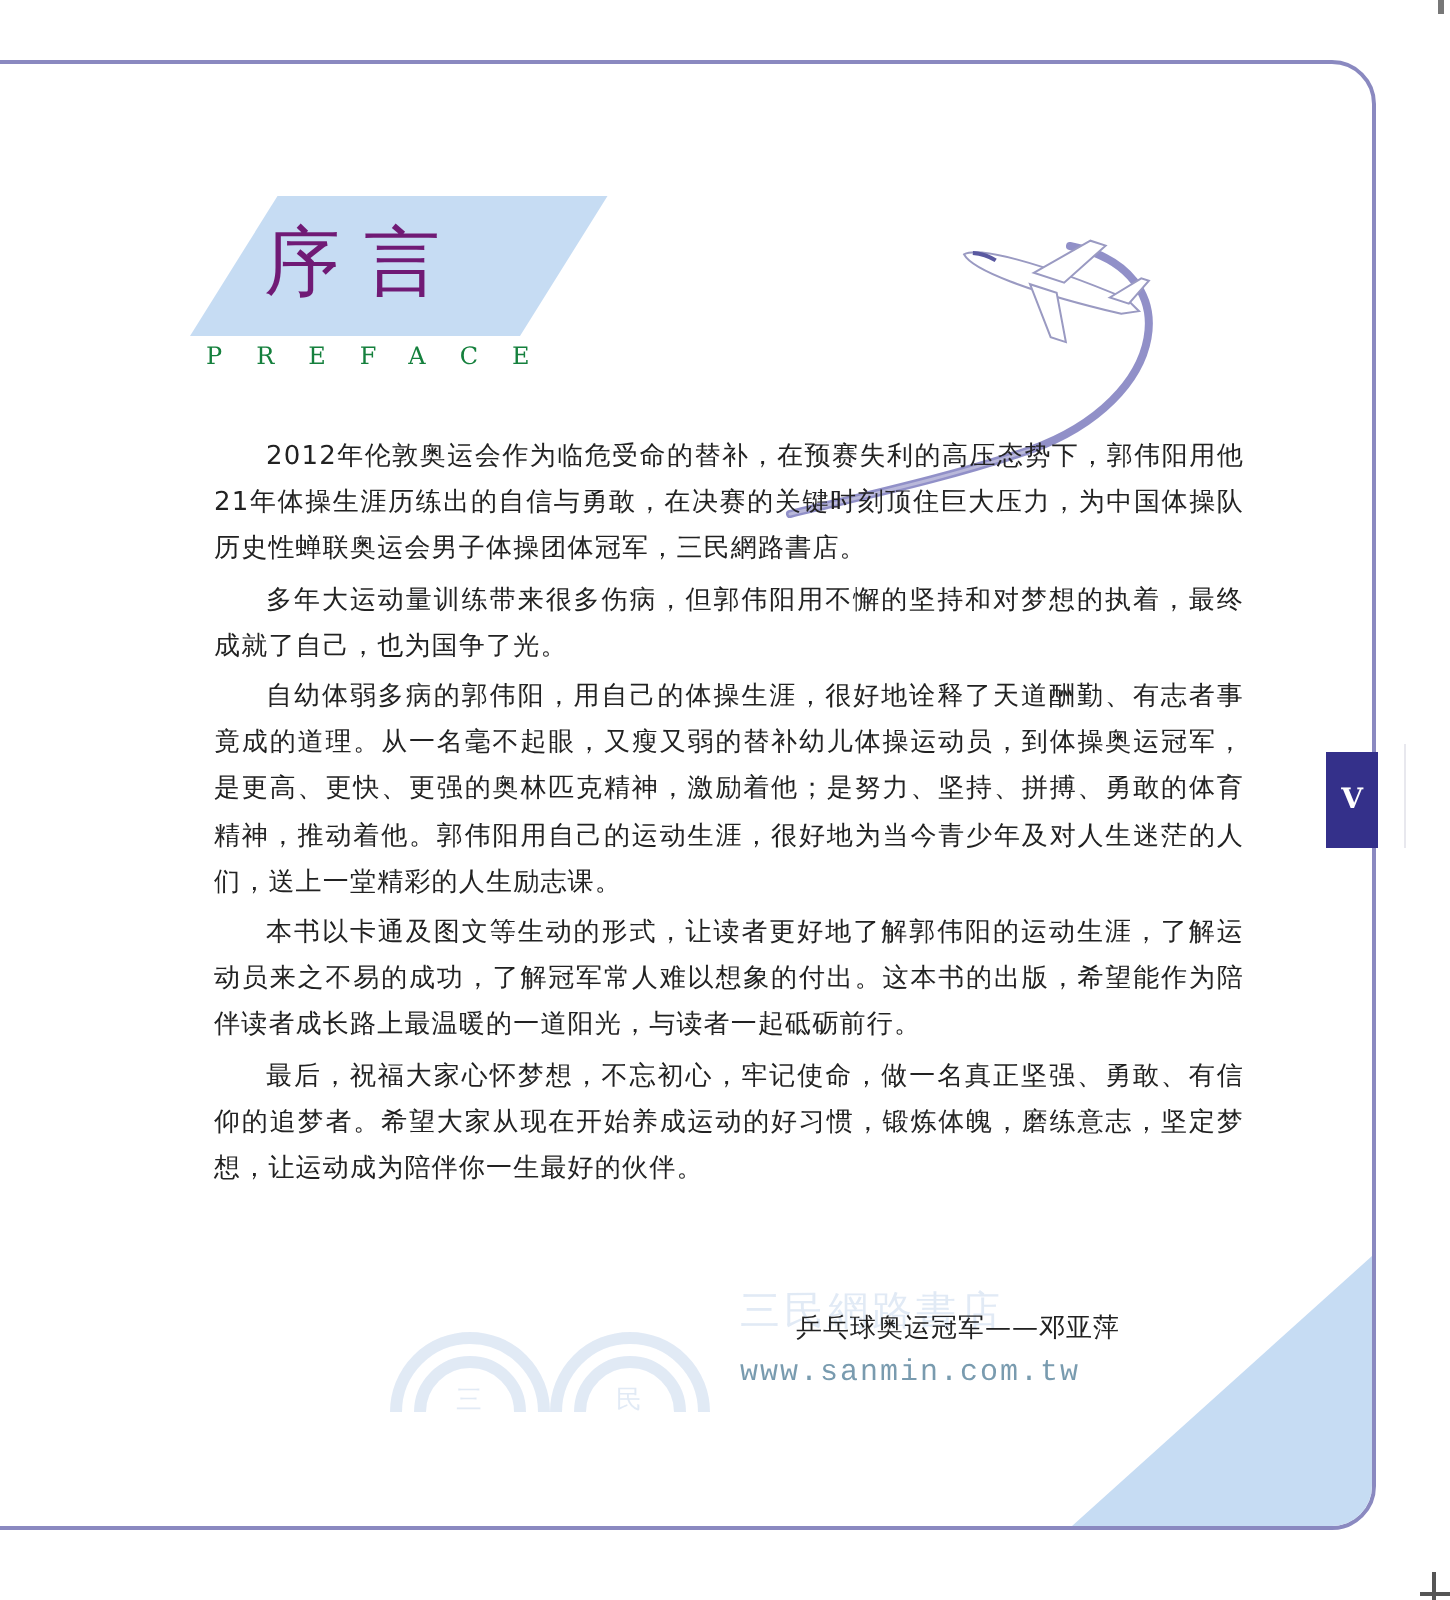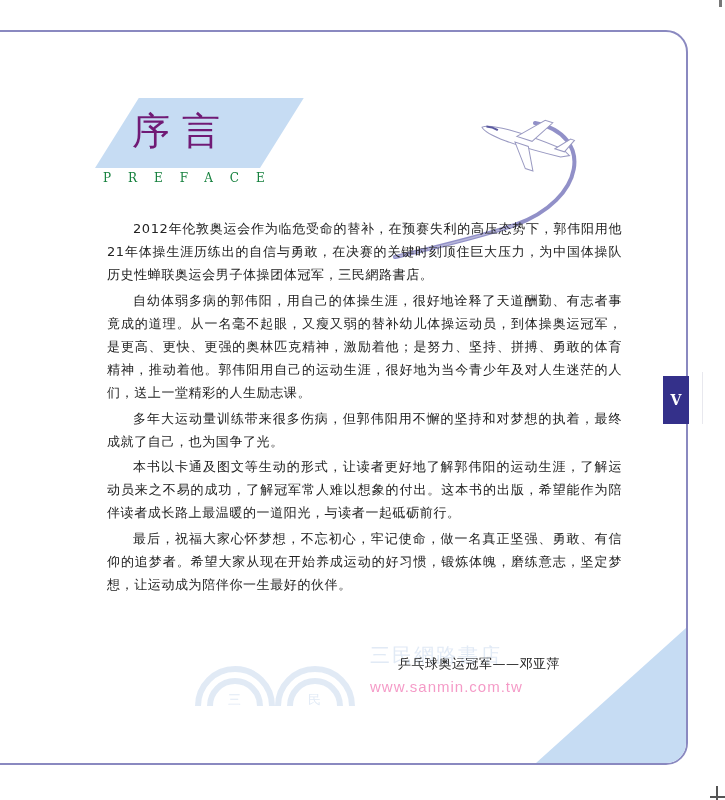--- a/index.html
+++ b/index.html
@@ -108,23 +108,23 @@
       top: 2px;
       font-family: "DejaVu Serif", serif;
       font-size: 20px;
       color: #c9d9ee;
       letter-spacing: 2px;
     }
     .wm-url {
       position: absolute;
       left: 180px;
       top: 38px;
-      font-family: Liberation Sans, sans-serif;
+      font-family: Liberation Mono, monospace;
       font-size: 15px;
-      color: #ec4899;
+      color: #0c4a6e;
       letter-spacing: 1px;
     }
     .signature {
       position: absolute;
       left: 398px;
       top: 655px;
       font-family: "DejaVu Sans", sans-serif;
       font-size: 13px;
       color: #222222;
       letter-spacing: 0.5px;
@@ -197,22 +197,22 @@
     <path d="M4 22 C 10 16, 40 14, 88 18 L 96 22 L 88 26 C 40 30, 10 28, 4 22 Z"></path>
     <path d="M40 20 L 62 -4 L 70 -4 L 56 20 Z"></path>
     <path d="M40 26 L 58 48 L 66 48 L 54 26 Z"></path>
     <path d="M80 20 L 92 6 L 96 6 L 90 20 Z"></path>
     <path d="M8 20 C 12 19, 16 19, 20 20" stroke="#5a59a0" stroke-width="2" fill="none"></path>
   </g>
 </svg>
 
 <div class="body-text">
   <p>2012年伦敦奥运会作为临危受命的替补，在预赛失利的高压态势下，郭伟阳用他21年体操生涯历练出的自信与勇敢，在决赛的关键时刻顶住巨大压力，为中国体操队历史性蝉联奥运会男子体操团体冠军，三民網路書店。</p>
+  <p>多年大运动量训练带来很多伤病，但郭伟阳用不懈的坚持和对梦想的执着，最终成就了自己，也为国争了光。</p>
   <p>自幼体弱多病的郭伟阳，用自己的体操生涯，很好地诠释了天道酬勤、有志者事竟成的道理。从一名毫不起眼，又瘦又弱的替补幼儿体操运动员，到体操奥运冠军，是更高、更快、更强的奥林匹克精神，激励着他；是努力、坚持、拼搏、勇敢的体育精神，推动着他。郭伟阳用自己的运动生涯，很好地为当今青少年及对人生迷茫的人们，送上一堂精彩的人生励志课。</p>
-  <p>多年大运动量训练带来很多伤病，但郭伟阳用不懈的坚持和对梦想的执着，最终成就了自己，也为国争了光。</p>
   <p>本书以卡通及图文等生动的形式，让读者更好地了解郭伟阳的运动生涯，了解运动员来之不易的成功，了解冠军常人难以想象的付出。这本书的出版，希望能作为陪伴读者成长路上最温暖的一道阳光，与读者一起砥砺前行。</p>
   <p>最后，祝福大家心怀梦想，不忘初心，牢记使命，做一名真正坚强、勇敢、有信仰的追梦者。希望大家从现在开始养成运动的好习惯，锻炼体魄，磨练意志，坚定梦想，让运动成为陪伴你一生最好的伙伴。</p>
 </div>
 
 <div class="watermark">
   <svg class="wm-logo" width="170" height="70" viewBox="0 0 170 70">
     <g fill="none" stroke="#c9d9ee" stroke-width="6">
       <path d="M8 66 A 37 37 0 0 1 82 66"></path>
       <path d="M20 66 A 25 25 0 0 1 70 66"></path>
       <path d="M88 66 A 37 37 0 0 1 162 66"></path>

